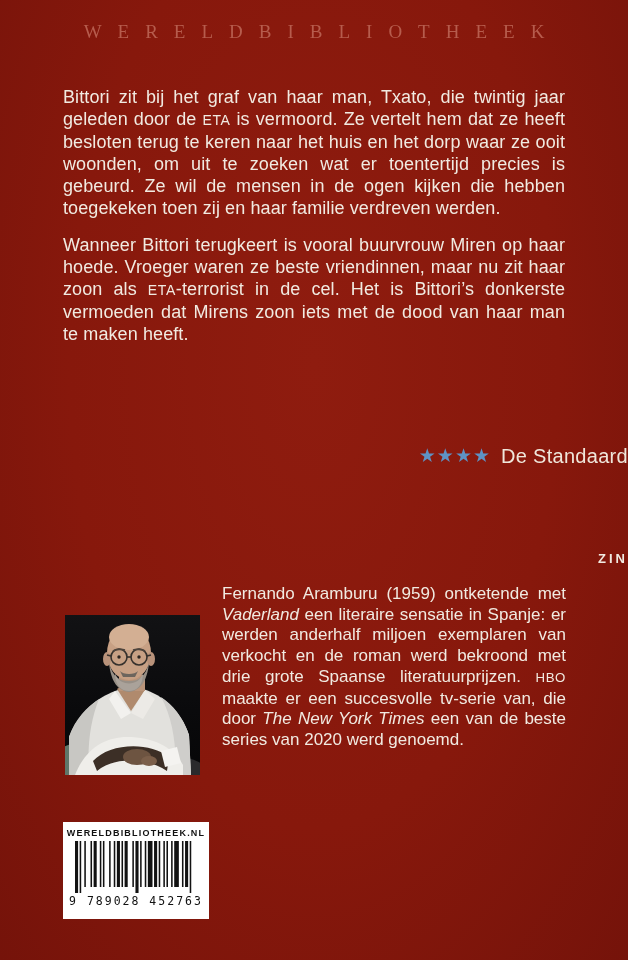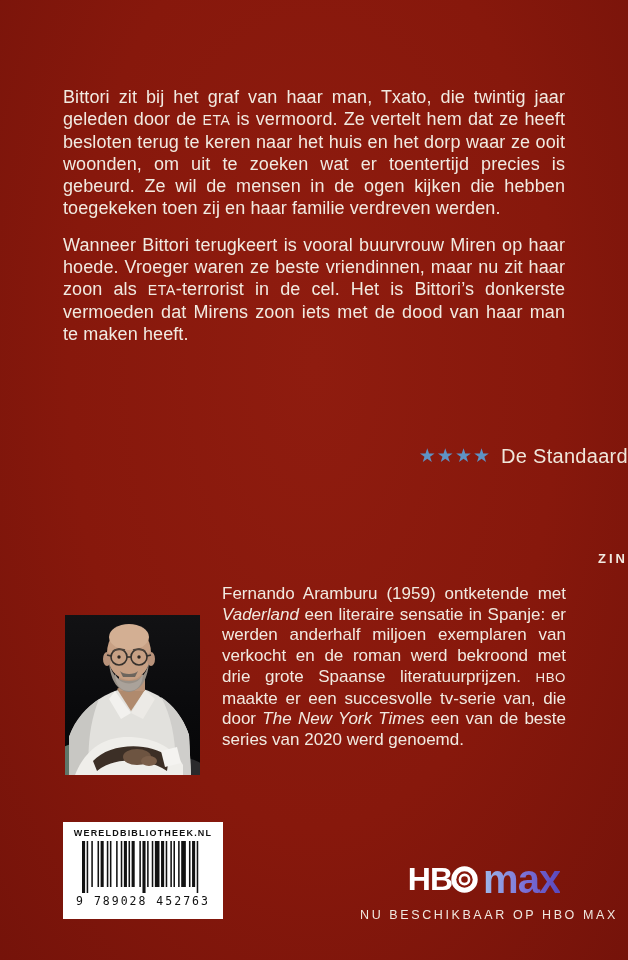--- a/index.html
+++ b/index.html
@@ -85,21 +85,21 @@
   .author-photo svg{display:block;width:100%;height:100%;}
   .bio{
     position:absolute;left:222px;top:584px;width:344px;
     font-size:17px;line-height:20.7px;
     text-align:justify;
     color:var(--text);
   }
   
   .barcode-box{
     position:absolute;left:63px;top:822px;
-    width:160px;height:97px;
+    width:146px;height:97px;
     background:#ffffff;
     padding:6px 5px 3px 5px;
     display:flex;flex-direction:column;align-items:center;
   }
   .barcode-label{
     color:#111;
     font-size:9px;font-weight:bold;
     letter-spacing:1.2px;
     white-space:nowrap;
   }
@@ -144,20 +144,21 @@
     font-size:12.5px;
     letter-spacing:2.6px;
     white-space:nowrap;
   }
 </style>
 </head>
 <body>
 
 <div class="cover">
 
+  <div class="publisher">WERELDBIBLIOTHEEK</div>
 
   <p class="body-par par-1"><span>Bittori zit bij het graf van haar man, Txato, die twintig jaar geleden door de </span><span class="seg-smallcaps">ETA</span><span> is vermoord. Ze vertelt hem dat ze heeft besloten terug te keren naar het huis en het dorp waar ze ooit woonden, om uit te zoeken wat er toentertijd precies is gebeurd. Ze wil de mensen in de ogen kijken die hebben toegekeken toen zij en haar familie verdreven werden.</span></p>
 
   <p class="body-par par-2"><span>Wanneer Bittori terugkeert is vooral buurvrouw Miren op haar hoede. Vroeger waren ze beste vriendinnen, maar nu zit haar zoon als </span><span class="seg-smallcaps">ETA</span><span>-terrorist in de cel. Het is Bittori’s donkerste vermoeden dat Mirens zoon iets met de dood van haar man te maken heeft.</span></p>
 
 
   <div class="review-source-row source-1">
     <span class="stars">★★★★</span><span class="source-name">De Standaard</span>
   </div>
 
@@ -247,26 +248,14 @@
         <rect x="92.45" y="0" width="1.55" height="46" fill="#121212"></rect>
         <rect x="97.10" y="0" width="1.55" height="46" fill="#121212"></rect>
         <rect x="100.20" y="0" width="4.65" height="46" fill="#121212"></rect>
         <rect x="107.95" y="0" width="1.55" height="46" fill="#121212"></rect>
         <rect x="111.05" y="0" width="3.10" height="46" fill="#121212"></rect>
         <rect x="115.70" y="0" width="1.55" height="52" fill="#121212"></rect>
       </svg>
     <div class="barcode-digits">9 789028 452763</div>
   </div>
 
-  <div class="promo">
-    <div class="hbomax-logo">
-      <span class="hbo-letters">HB</span>
-      <svg class="hbo-o-icon" viewBox="0 0 27 27">
-        <circle cx="13.5" cy="13.5" r="13.2" fill="#ffffff"></circle>
-        <circle cx="13.5" cy="13.5" r="8.2" fill="#87180c"></circle>
-        <circle cx="13.5" cy="13.5" r="4.6" fill="none" stroke="#ffffff" stroke-width="2.6"></circle>
-      </svg>
-      <span class="max-letters">max</span>
-    </div>
-    <div class="promo-tagline">NU BESCHIKBAAR OP HBO MAX</div>
-  </div>
 
 </div>
 
 </body></html>

